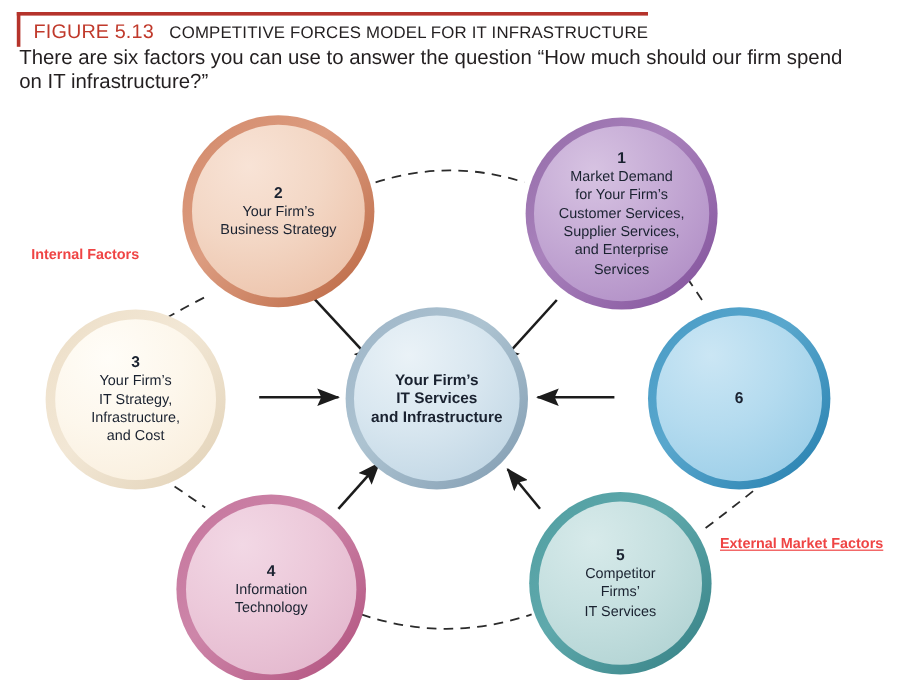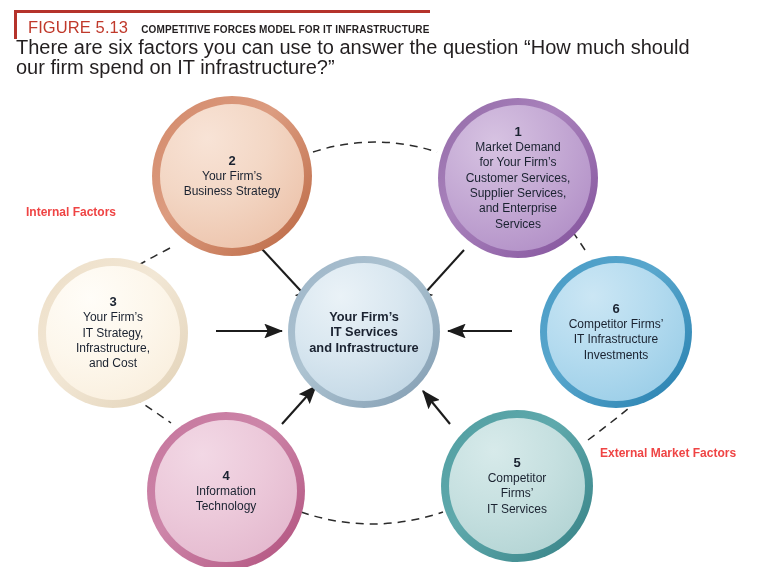--- a/index.html
+++ b/index.html
@@ -30,34 +30,34 @@
     padding: 5px 0 2px 11px;
   }
   #figure-label {
     font-size: 16.5px;
     font-weight: normal;
     letter-spacing: .1px;
     color: #c0392b;
     vertical-align: baseline;
   }
   #figure-title {
-    font-size: 10px;
-    font-weight: bold;
+    font-size: 14px;
+    font-weight: normal;
     letter-spacing: .15px;
     color: #231f20;
     margin-left: 13px;
     vertical-align: baseline;
     text-align: right;
   }
   #figure-caption {
     position: absolute;
     left: 16px;
     top: 38px;
     width: 690px;
-    font-size: 20px;
+    font-size: 17px;
     line-height: 19.5px;
     color: #231f20;
   }
 
   
   #diagram {
     position: absolute;
     left: 0;
     top: 0;
     width: 761px;
@@ -155,21 +155,21 @@
 
   
   .side-label {
     position: absolute;
     font-size: 12px;
     font-weight: bold;
     color: #ef4444;
     white-space: nowrap;
   }
   #label-internal { left: 26px; top: 205px; }
-  #label-external { left: 600px; top: 446px; }
+  #label-external { left: 600px; top: 446px; text-decoration: underline; }
 </style>
 </head>
 <body>
 
 <div id="figure-header">
   <div id="figure-titlebar">
     <span id="figure-label">FIGURE 5.13</span><span id="figure-title">COMPETITIVE FORCES MODEL FOR IT INFRASTRUCTURE</span>
   </div>
 </div>
 <div id="figure-caption">There are six factors you can use to answer the question “How much should our firm spend on IT infrastructure?”</div>
@@ -245,23 +245,20 @@
       <div class="node-num">5</div>
       <div class="node-text">Competitor
 Firms’
 IT Services</div>
     </div>
   </div>
 
   <div class="node" id="node-6">
     <div class="node-inner">
       <div class="node-num">6</div>
-      <div class="node-text">Competitor Firms’
-IT Infrastructure
-Investments</div>
     </div>
   </div>
 
   <div class="node" id="node-center">
     <div class="node-inner">
       <div class="node-text">Your Firm’s
 IT Services
 and Infrastructure</div>
     </div>
   </div>

